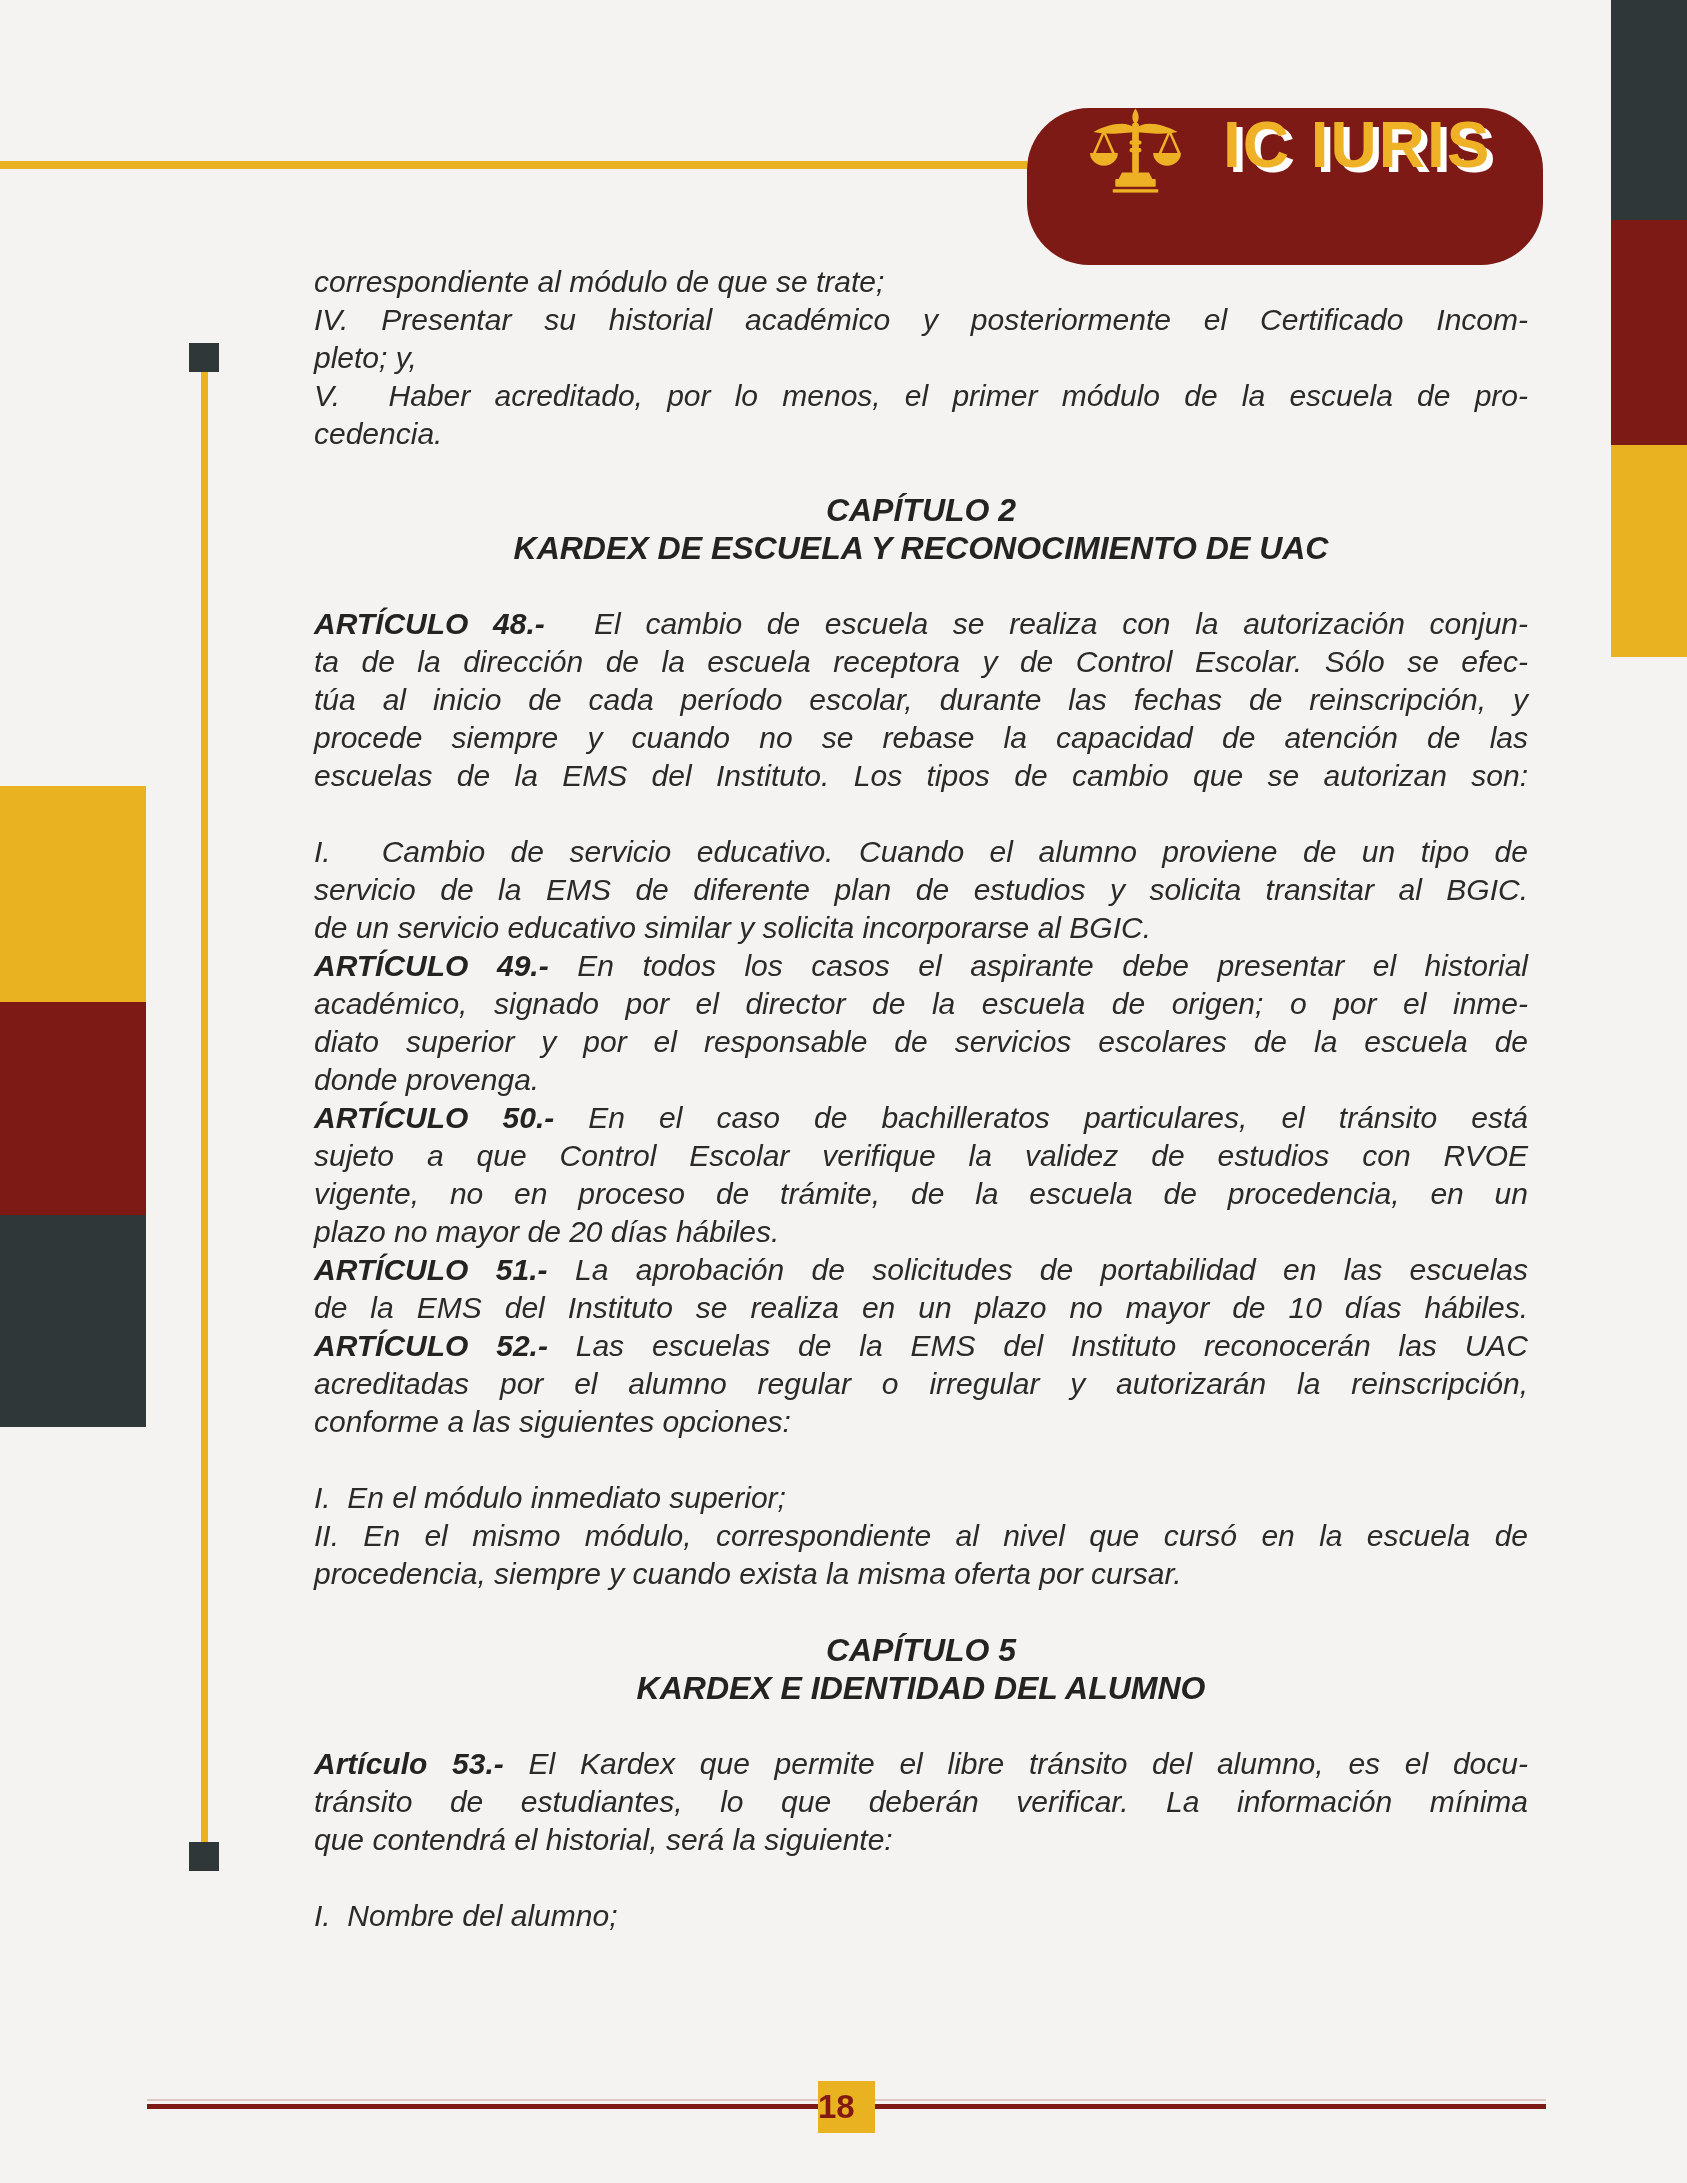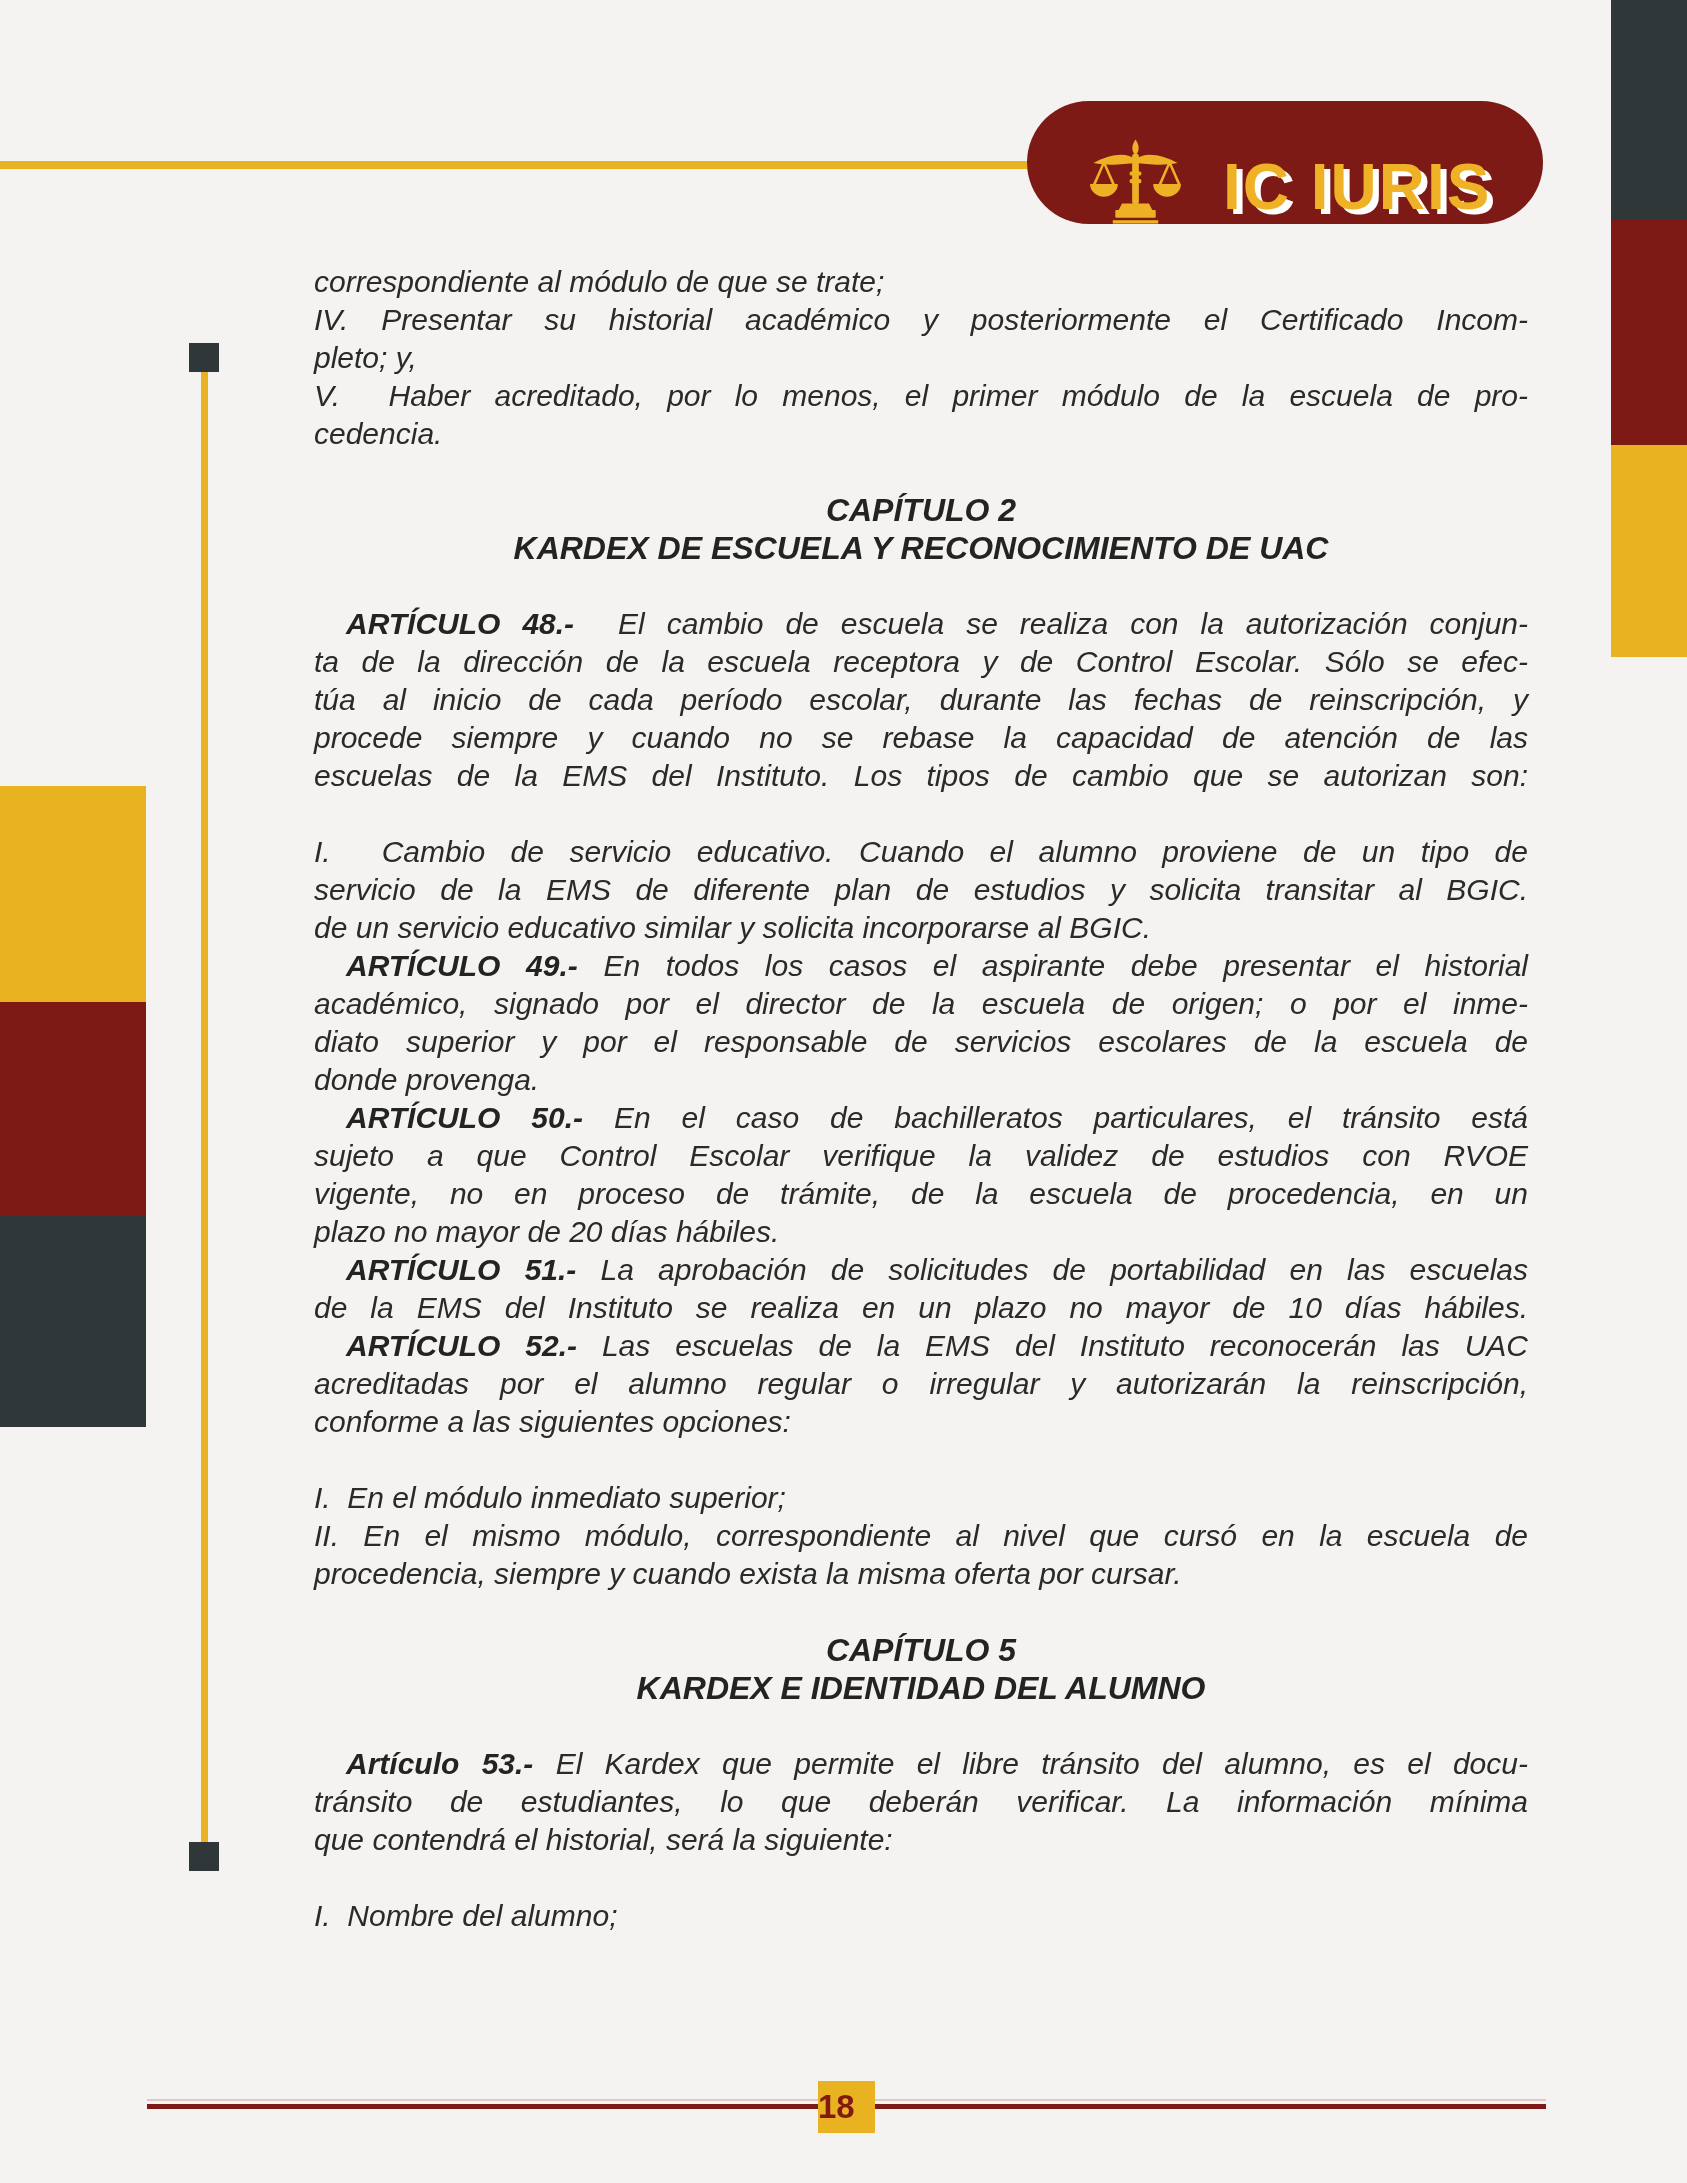--- a/index.html
+++ b/index.html
@@ -12,23 +12,23 @@
     background: #f4f3f1;
     overflow: hidden;
   }
 
   
   .header-rule {
     position:absolute; left:0; top:161px; width:1027px; height:8px;
     background:#e9b220;
   }
   .brand-pill {
-    position:absolute; left:1027px; top:101px; width:516px; height:123px;
+    position:absolute; left:1027px; top:108px; width:516px; height:157px;
     background:#7d1a15; border-radius:62px;
-    display:flex; align-items:flex-end; padding-left:58px; box-sizing:border-box;
+    display:flex; align-items:flex-start; padding-left:58px; box-sizing:border-box;
   }
   .brand-icon { width:101px; height:85px; flex:0 0 auto; }
   .brand-text {
     margin-left:37px;
     font-size:64px; font-weight:800; letter-spacing:2px;
     color:#efb125;
     text-shadow: 6px 4.6px 0 #ffffff;
     white-space:nowrap;
   }
 
@@ -52,21 +52,21 @@
   .rail-square.bottom { top:1842px; }
 
   
   .text-column {
     position:absolute; left:314px; top:263px; width:1214px;
     color:#2a2a28;
     font-size:30px; line-height:38px;font-style:italic;
   }
   .row { text-align:justify; text-align-last:left; }
   .row.j { text-align-last:justify; }
-  .lead { font-weight:700; color:#232321;margin-left:32px; }
+  .lead { font-weight:700; color:#232321; }
   .heading .row { text-align:left; text-align-last:center; font-weight:800; font-size:32px; color:#232321; }
   .spacer { height:38px; }
 
   
   .footer-rule-soft {
     position:absolute; left:147px; top:2099px; width:1399px; height:2px;
     background:#ddc9c6;
   }
   .footer-rule {
     position:absolute; left:147px; top:2104px; width:1399px; height:4.6px;

